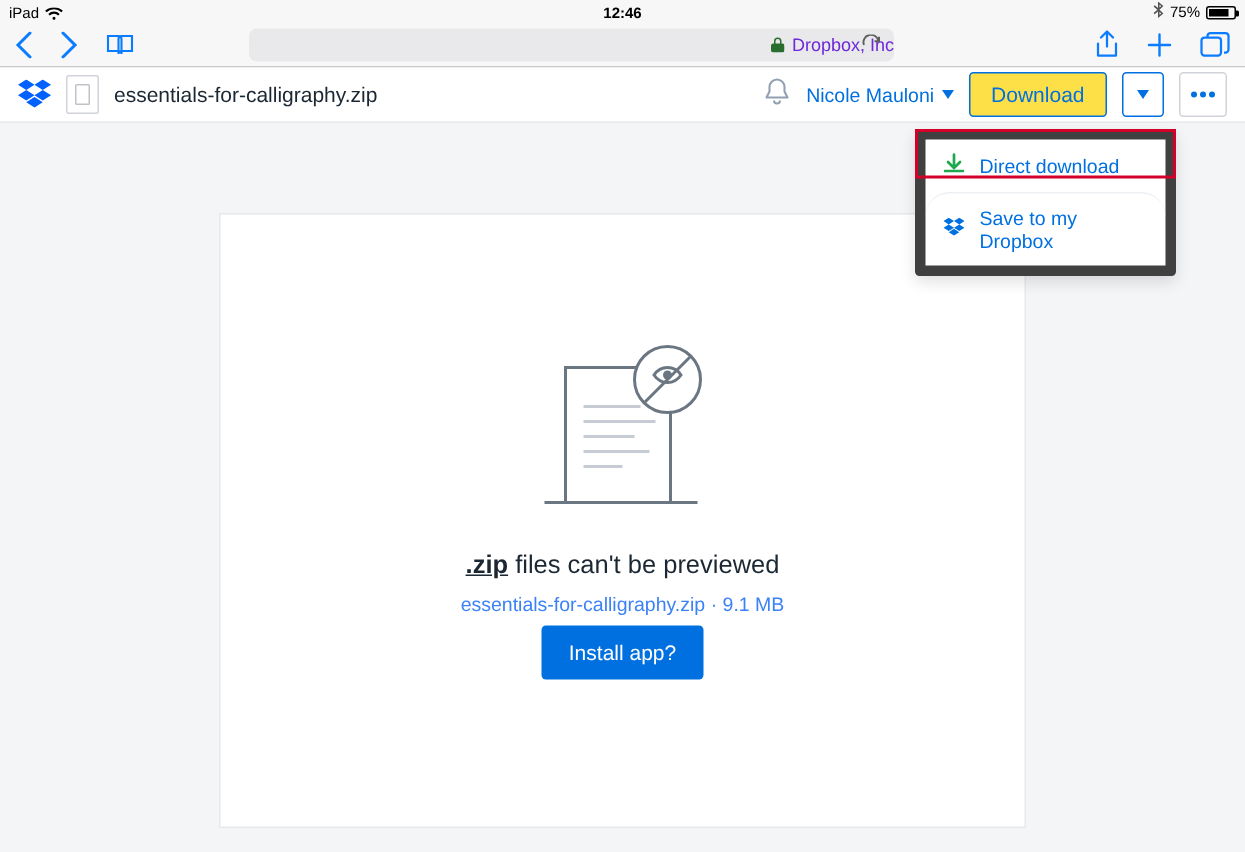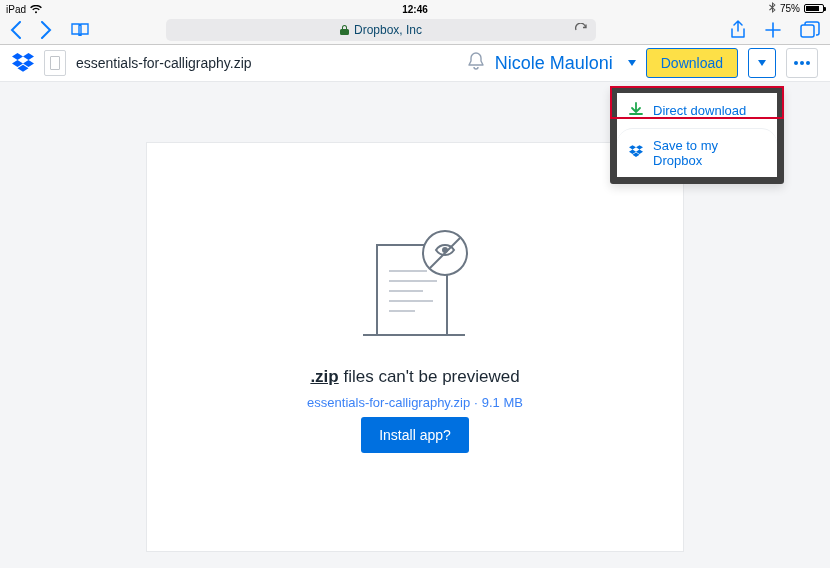--- a/index.html
+++ b/index.html
@@ -44,24 +44,24 @@
   }
   .safari-bar .nav-btn { color:#0a7cff; display:flex; align-items:center; }
   .safari-bar .addr {
     flex: 0 0 430px;
     margin: 0 auto;
     height: 22px;
     background: #e9e9eb;
     border-radius: 5px;
     display:flex;
     align-items:center;
-    justify-content:center;
+    justify-content:flex-end;
     gap:5px;
     font-size:12px;
-    color:#0c4a6e;
+    color:#6d28d9;
     position:relative;
   }
   .safari-bar .addr .reload { position:absolute; right:8px; color:#5f5f5f;}
   .safari-bar .right-icons { margin-left:auto; display:flex; gap:18px; align-items:center;}
   .safari-bar svg { display:block;}
   
   .db-header {
     height: 37px;
     background:#fff;
     border-bottom:1px solid #e6e8eb;
@@ -74,21 +74,21 @@
   .file-thumb {
     width:22px; height:26px;
     border:1px solid #d0d4d9;
     border-radius:2px;
     display:flex; align-items:center; justify-content:center;
   }
   .file-thumb .inner { width:10px; height:14px; border:1px solid #c0c4c9; border-radius:1px;}
   .db-filename { font-size:14px; color:#1b2733;}
   .db-header .spacer { flex:1;}
   .bell { color:#92a0b3; }
-  .username { color:#0070e0; font-size:18px; display:flex; align-items:center; gap:15px;}
+  .username { color:#0070e0; font-size:13px; display:flex; align-items:center; gap:5px;}
   .dl-btn {
     border:1px solid #0070e0; color:#0070e0;
     height:30px; padding:0 14px; border-radius:3px;
     display:flex; align-items:center; font-size:14px;
     background:#fde047;
   }
   .dl-caret {
     border:1px solid #0070e0; color:#0070e0;
     height:30px; width:28px; border-radius:3px;
     display:flex; align-items:center; justify-content:center;

